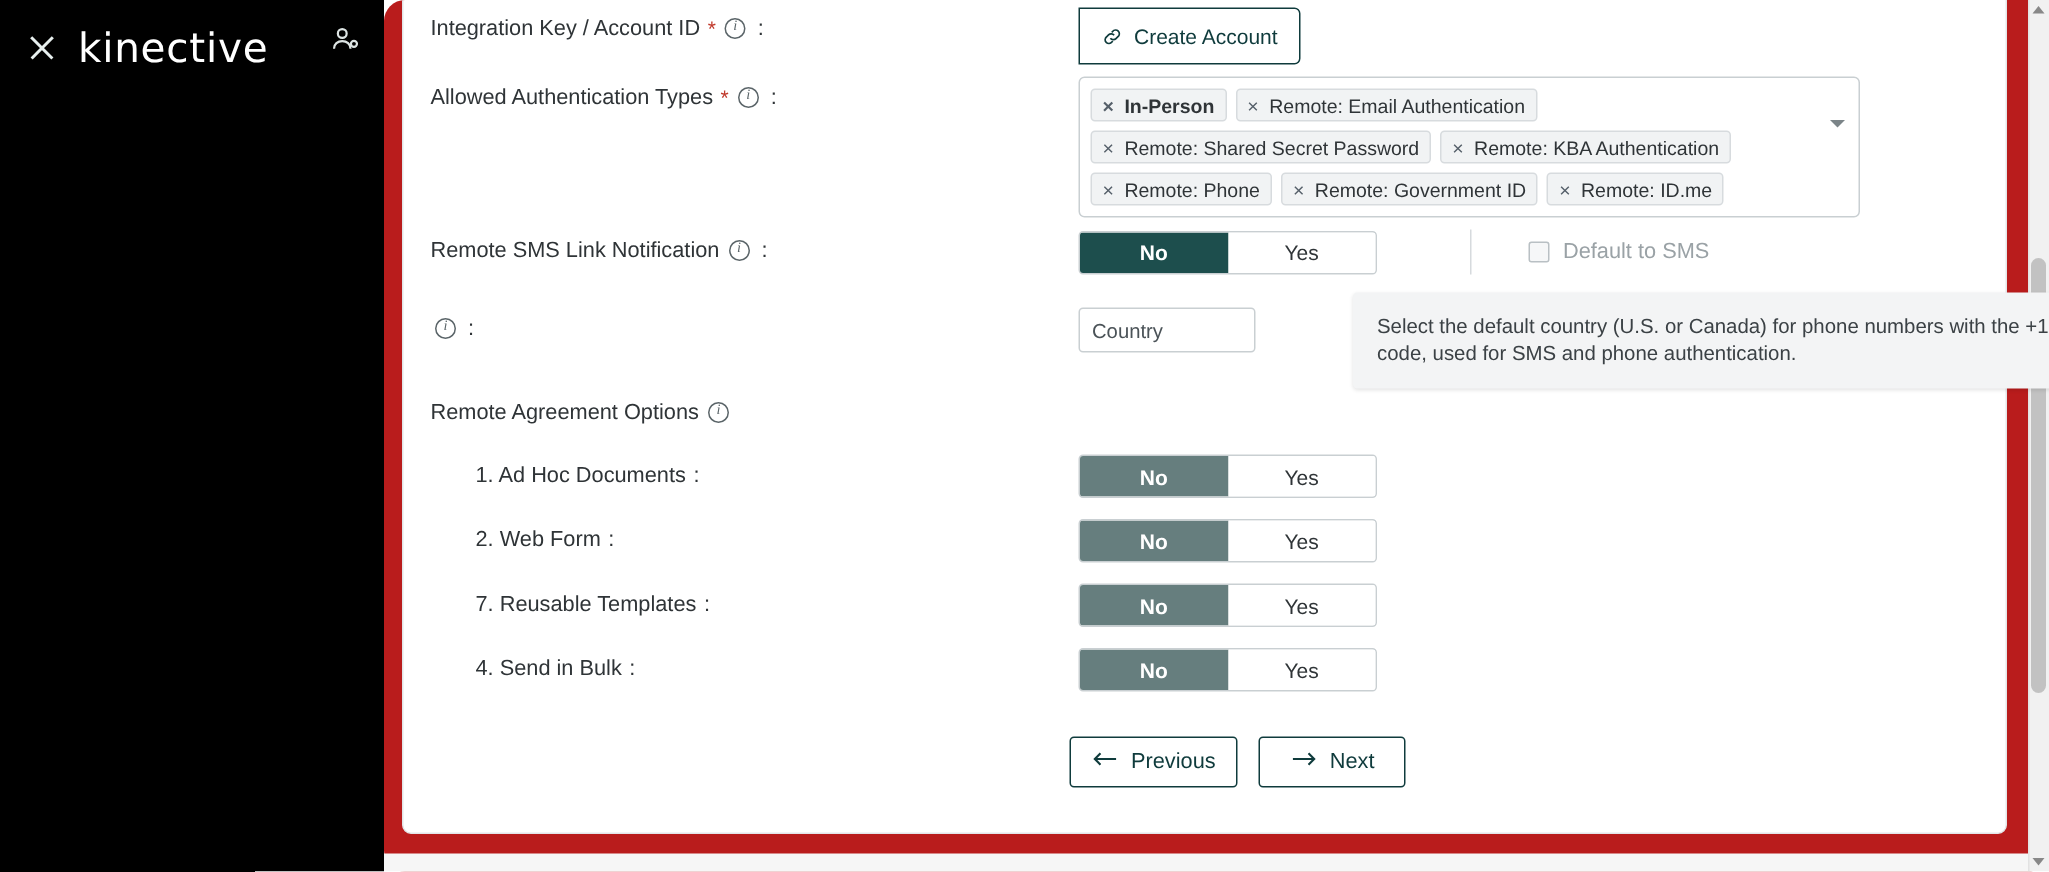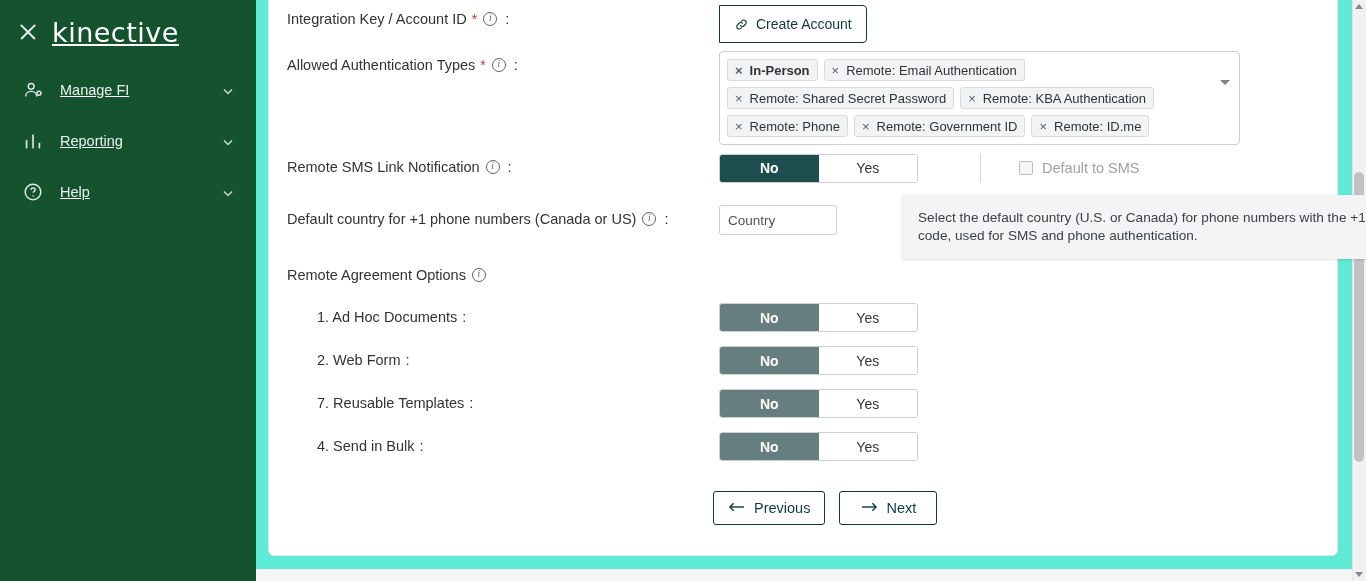--- a/index.html
+++ b/index.html
@@ -14,25 +14,24 @@
     position: relative;
     width: 1366px; height: 581px;
     display: flex;
     background: #ffffff;
   }
 
   
   .sidebar {
     width: 256px;
     min-width: 256px;
-    background: #14532d;
+    background: #000000;
     color: #ffffff;
     display: flex;
-    flex-direction: column;
-    text-decoration: underline;
+    flex-direction: row;
   }
   .sidebar-header {
     height: 64px;
     display: flex;
     align-items: center;
     padding: 0 18px;
     gap: 14px;
   }
   .close-x {
     width: 20px; height: 20px;
@@ -84,22 +83,23 @@
   .chev {
     width: 12px; height: 12px;
     flex: 0 0 auto;
     opacity: 0.85;
   }
 
   
   .main {
     flex: 1 1 auto;
     position: relative;
-    background: #5eead4;
+    background: #b91c1c;
     overflow: hidden;
+    border-radius: 14px;
   }
   .card {
     position: absolute;
     left: 12px;
     top: -8px;
     right: 28px;
     bottom: 25px;
     background: #ffffff;
     border: 1px solid #e3e6e8;
     border-radius: 6px;
@@ -515,21 +515,20 @@
               <span class="cbox"></span>
               <span>Default to SMS</span>
             </div>
           </div>
         </div>
 
         <div style="height:22px"></div>
 
         <div class="row">
           <div class="label">
-            <span>Default country for +1 phone numbers (Canada or US)</span>
             <span class="info">i</span>
             <span class="colon">:</span>
           </div>
           <div class="field">
             <div class="country-select">
               <span>Country</span>
             </div>
           </div>
         </div>
 

